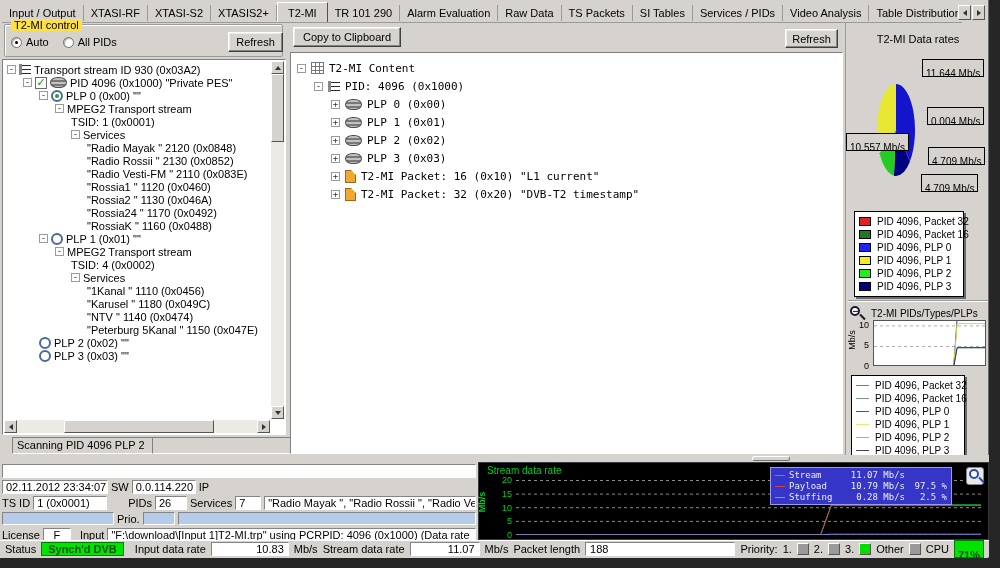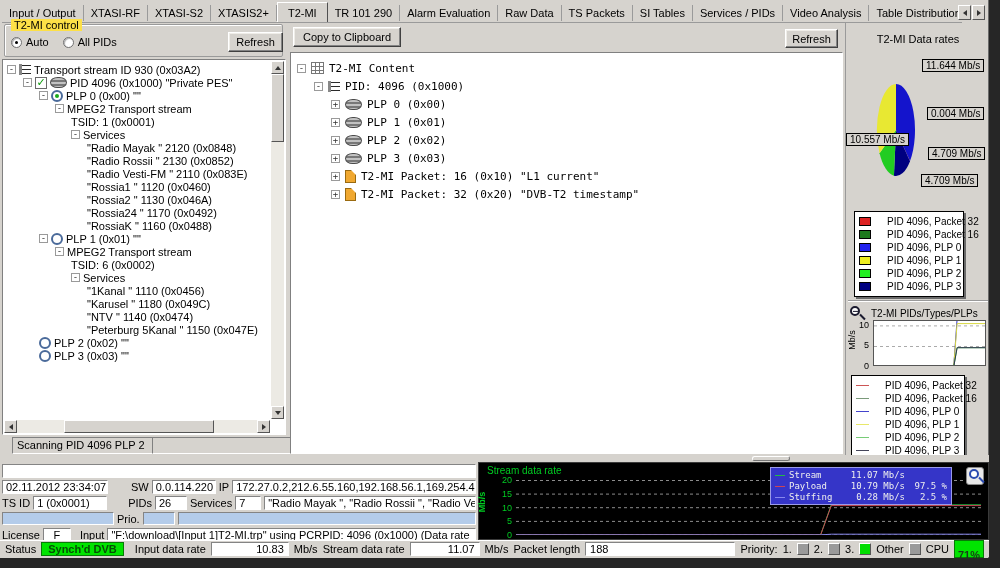--- a/index.html
+++ b/index.html
@@ -57,30 +57,30 @@
   .copy-btn{position:absolute;left:5px;top:4px;height:20px;padding:0 9px}
   .mid-refresh{position:absolute;left:497px;top:6px;width:53px;height:19px}
   .midtree{position:absolute;left:2px;top:29px;width:553px;height:402px;background:#fff;border:1px solid;border-color:#808080 #fff #fff #808080;overflow:hidden;font-family:"DejaVu Sans Mono",monospace}
   .midtree .tree-rows{left:4px;top:6px;right:3px;bottom:3px}
   .midtree .trow{gap:5px}
 
   
   .right-panel{position:absolute;left:845px;top:23px;width:144px;height:432px;border-left:1px solid #9a9a9a}
   #pie-title{position:absolute;left:0;top:10px;width:144px;text-align:center}
   #pie-svg{position:absolute;left:30px;top:59px}
-  #pie-labels div{position:absolute;border:1px solid #000;background:#d6d3ce;font-size:10px;padding:0 3px;height:13px;line-height:12px;white-space:nowrap}
+  #pie-labels div{position:absolute;border:1px solid #000;background:#d6d3ce;font-size:10px;padding:8px 3px;height:13px;line-height:12px;white-space:nowrap}
   #pie-labels div:nth-child(1){left:76px;top:36px}
   #pie-labels div:nth-child(2){left:81px;top:84px}
   #pie-labels div:nth-child(3){left:0px;top:110px}
   #pie-labels div:nth-child(4){left:82px;top:124px}
   #pie-labels div:nth-child(5){left:75px;top:151px}
   .legendbox{position:absolute;background:#fff;border:1px solid #000;box-shadow:2px 2px 0 #6a6a6a;padding:4px 4px;display:flex;flex-direction:column;gap:2px}
   #legend1{left:8px;top:188px;width:110px}
   #legend2{left:5px;top:352px;width:114px}
-  .lg-row{display:flex;align-items:center;gap:16px;font-size:10px;white-space:nowrap}
+  .lg-row{display:flex;align-items:center;gap:6px;font-size:10px;white-space:nowrap}
   .lg-box{width:12px;height:9px;border:1px solid #000;flex:none}
   .lg-line{width:13px;height:0;border-top:1px solid;flex:none}
   .rp-div{position:absolute;left:2px;top:277px;width:140px;height:2px;border-top:1px solid #9a9a9a;border-bottom:1px solid #fff}
   .mag{position:absolute;width:18px;height:18px}
   .mag .g{position:absolute;left:1px;top:0;width:10px;height:10px;border:2px solid #1a1a2e;border-radius:50%;background:#fff;color:#1a1a2e;font:bold 9px/6px "DejaVu Sans",sans-serif;text-align:center}
   .mag .h{position:absolute;left:10px;top:10px;width:7px;height:2px;background:#1a1a2e;transform:rotate(45deg)}
   #mini-mag{left:3px;top:283px}
   #mini-title{position:absolute;left:25px;top:285px;font-size:10px;white-space:nowrap}
   #mini-ylabel{position:absolute;left:-4px;top:312px;transform:rotate(-90deg);font-size:9px}
   #mini-chart{position:absolute;left:27px;top:297px;background:#fff;border:1px solid #555}
@@ -221,21 +221,21 @@
             <div class="trow" style="height: 13px; padding-left: 34px;">
               <span class="exp">-</span>
               <span class="ticon radio-off-icon"></span>
               <span>PLP 1 (0x01) ""</span>
             </div>
             <div class="trow" style="height: 13px; padding-left: 50px;">
               <span class="exp">-</span>
               <span>MPEG2 Transport stream</span>
             </div>
             <div class="trow" style="height: 13px; padding-left: 66px;">
-              <span>TSID: 6 (0x0002)</span>
+              <span>TSID: 4 (0x0002)</span>
             </div>
             <div class="trow" style="height: 13px; padding-left: 66px;">
               <span class="exp">-</span>
               <span>Services</span>
             </div>
             <div class="trow" style="height: 13px; padding-left: 82px;">
               <span>"1Kanal " 1110 (0x0456)</span>
             </div>
             <div class="trow" style="height: 13px; padding-left: 82px;">
               <span>"Karusel " 1180 (0x049C)</span>
@@ -426,24 +426,23 @@
     <div class="split">
       <div class="grip"></div>
     </div>
 
     <div class="bl">
       <div class="bl-row">
         <input class="field" style="flex: 1 1 0%;" value="">
       </div>
       <div class="bl-row">
         <div class="field" style="width:106px">02.11.2012 23:34:07</div>
-        <span class="lbl" style="margin-left:20px">SW</span>
+        <span class="lbl" style="margin-left:0">SW</span>
         <div class="field" style="width:64px">0.0.114.220</div>
         <span class="lbl">IP</span>
-        <div class="field" style="flex:1">172.27.0.2,212.6.55.160,192.168.56.1,169.254.44.6</div>
       </div>
       <div class="bl-row">
         <span class="lbl">TS ID</span>
         <div class="field" style="width:74px">1 (0x0001)</div>
         <span class="lbl" style="margin-left:18px">PIDs</span>
         <div class="field" style="width:32px">26</div>
         <span class="lbl">Services</span>
         <div class="field" style="width:26px">7</div>
         <div class="field" style="flex:1">"Radio Mayak ", "Radio Rossii ", "Radio Vesti-F</div>
       </div>

